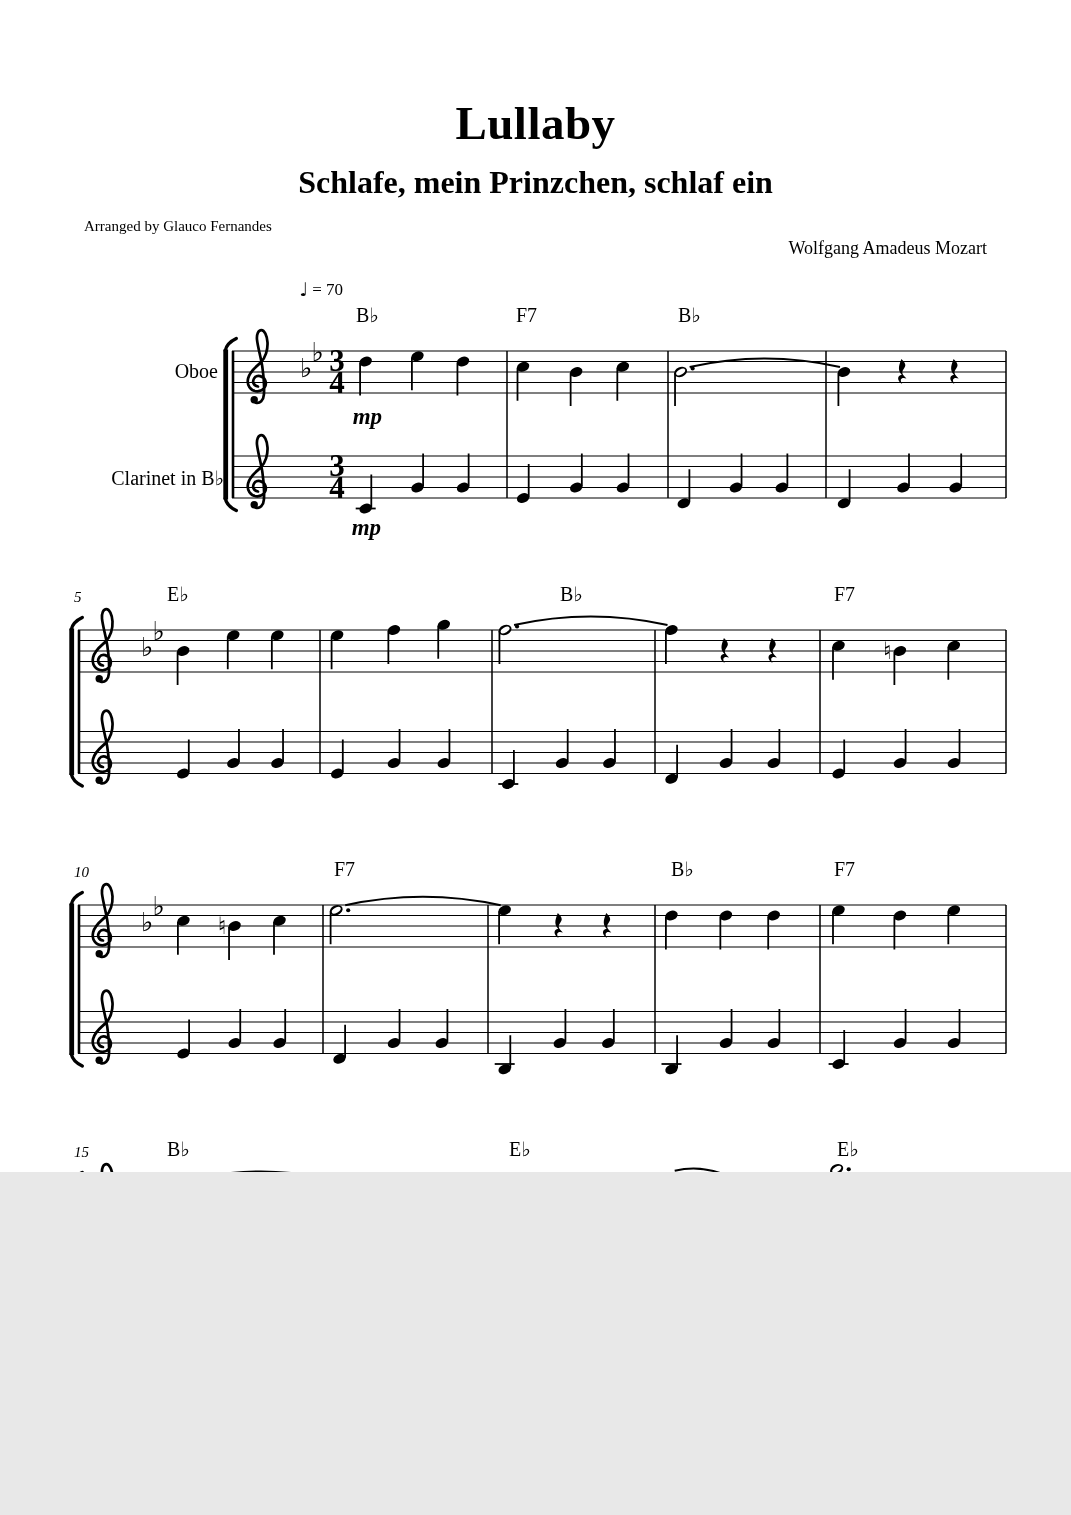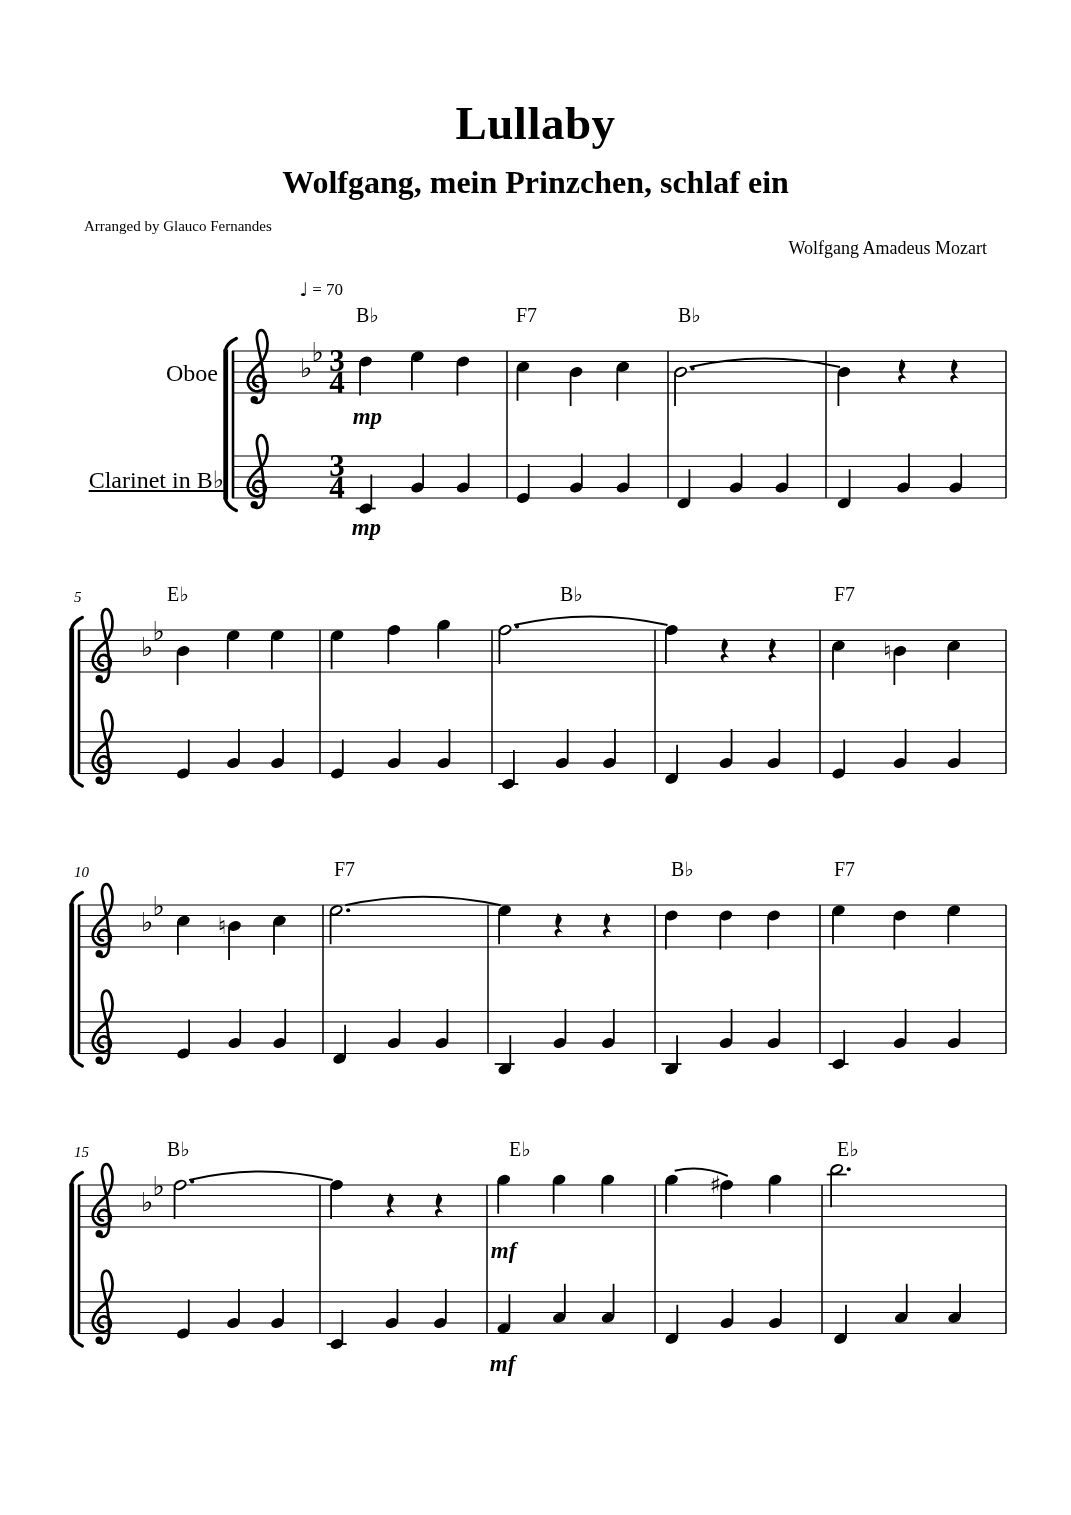--- a/index.html
+++ b/index.html
@@ -1,37 +1,37 @@
 <!DOCTYPE html>
 <html><head>
 <meta charset="utf-8">
 <style>
   html,body{margin:0;padding:0;background:#e8e8e8;}
-  .page{position:relative;width:1071px;height:1515px;background:#ffffff;color:#000;
+  .page{position:relative;width:1071px;height:1172px;background:#ffffff;color:#000;
         font-family:"Liberation Serif","DejaVu Serif","DejaVu Sans",serif;overflow:hidden;margin:0 auto;}
   .title{position:absolute;top:96px;left:0;width:1071px;text-align:center;
          font-size:47px;font-weight:bold;letter-spacing:.5px;}
   .subtitle{position:absolute;top:164px;left:0;width:1071px;text-align:center;
             font-size:32px;font-weight:bold;}
   .arranger{position:absolute;top:218px;left:84px;font-size:15px;}
   .composer{position:absolute;top:218px;right:84px;font-size:18px;margin-top:20px;}
   .tempo{position:absolute;top:278px;left:299px;font-size:17px;white-space:nowrap;}
   .tempo .glyph{font-family:"DejaVu Sans",sans-serif;font-size:19px;vertical-align:-1px;}
-  .instr{position:absolute;font-size:24px;white-space:nowrap;}
+  .instr{position:absolute;font-size:20px;white-space:nowrap;}
   .instr.oboe{top:360px;right:853px;}
-  .instr.clar{top:466px;right:847px;text-decoration:underline;}
+  .instr.clar{top:466px;right:847px;}
   .footer{position:absolute;top:1392px;left:0;width:1071px;text-align:center;font-size:16px;}
   svg.notation{position:absolute;top:0;left:0;}
 </style>
 </head>
 <body>
 
 <div class="page">
   <div class="title">Lullaby</div>
-  <div class="subtitle">Wolfgang, mein Prinzchen, schlaf ein</div>
+  <div class="subtitle">Schlafe, mein Prinzchen, schlaf ein</div>
   <div class="arranger">Arranged by Glauco Fernandes</div>
   <div class="composer">Wolfgang Amadeus Mozart</div>
   <div class="tempo"><span class="glyph">♩</span><span> = 70</span></div>
   <div class="instr oboe">Oboe</div>
   <div class="instr clar">Clarinet in B♭</div>
   <svg class="notation" width="1071" height="1515" viewBox="0 0 1071 1515">
       <g>
         <g>
           <line x1="232" y1="351" x2="1006" y2="351" stroke="#000" stroke-width="1.1"></line>
           <line x1="232" y1="361.5" x2="1006" y2="361.5" stroke="#000" stroke-width="1.1"></line>

